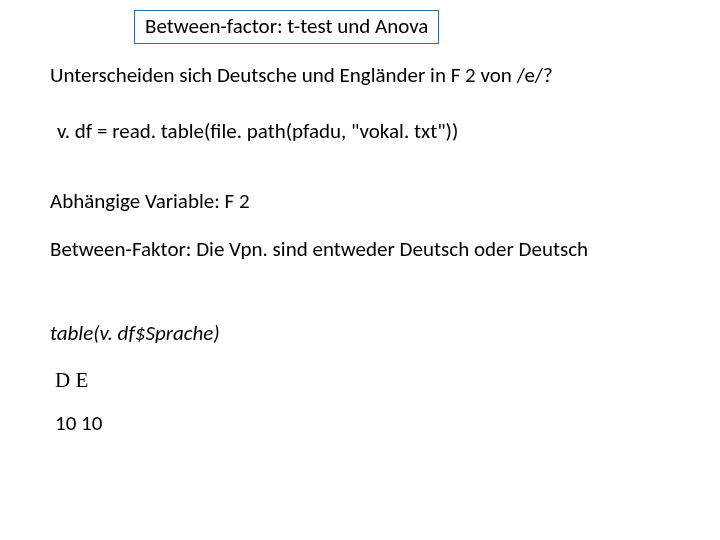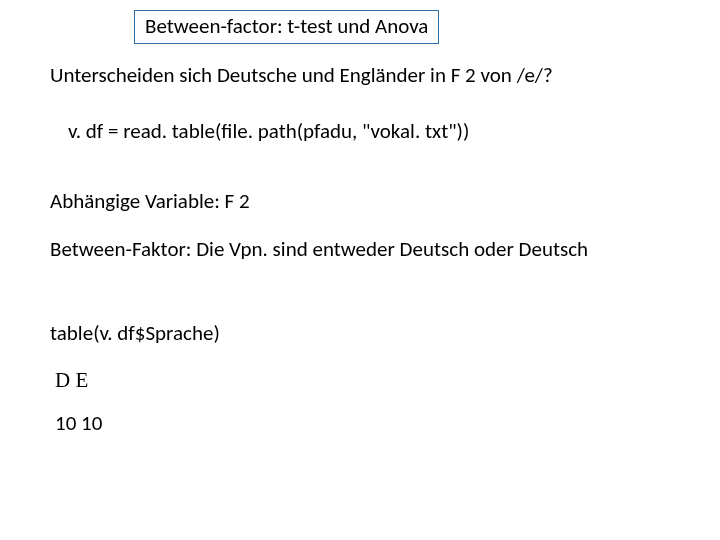--- a/index.html
+++ b/index.html
@@ -24,24 +24,24 @@
     color: #000;
     margin-left: 14px;
   }
   .body-text {
     position: absolute;
     font-size: 21px;
     color: #000;
     margin-left: 20px;
   }
   .q      { left: 30px; top: 62px; }
-  .code1  { left: 48px; top: 118px; text-align: center; }
+  .code1  { left: 37px; top: 118px; text-align: center; }
   .dep    { left: 30px; top: 188px; }
   .betw   { left: 30px; top: 236px; }
-  .code2  { left: 30px; top: 320px; }
+  .code2  { left: 30px; top: 320px; font-style: italic; }
   .out1   { left: 35px; top: 368px; font-family: Liberation Serif, serif; }
   .out2   { left: 35px; top: 410px; }
 </style>
 </head>
 <body>
 
 <div class="title-box">
   <span>Between-factor: t-test und Anova</span>
 </div>
 

